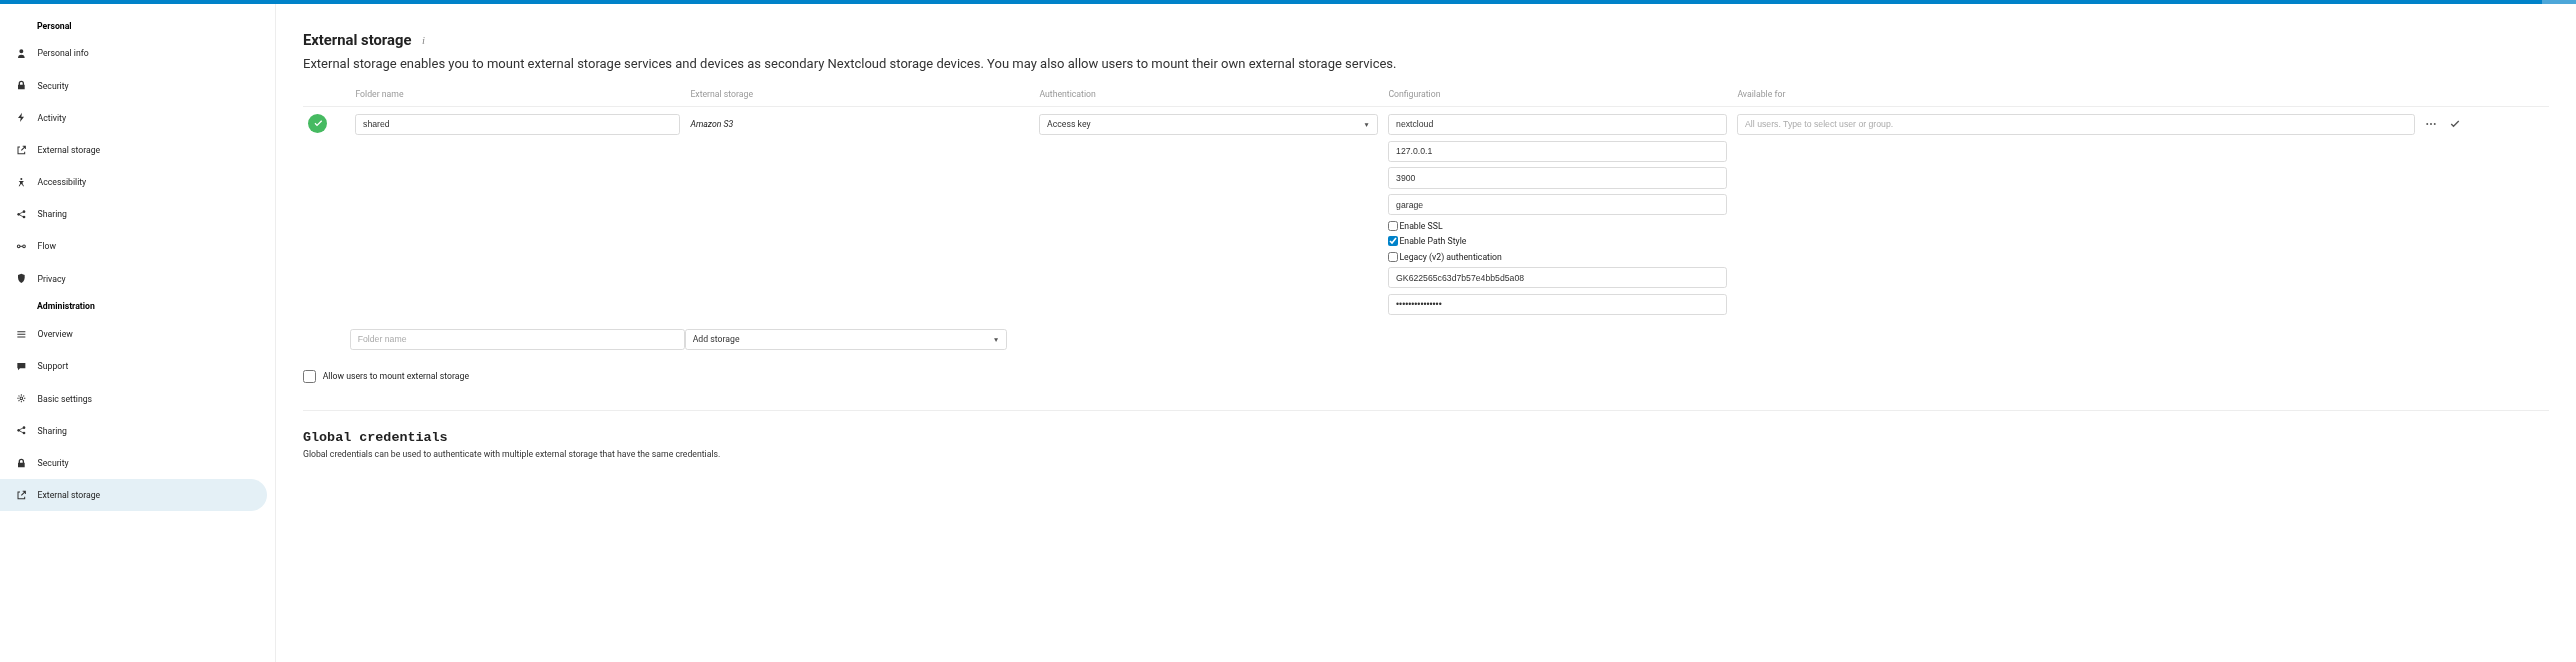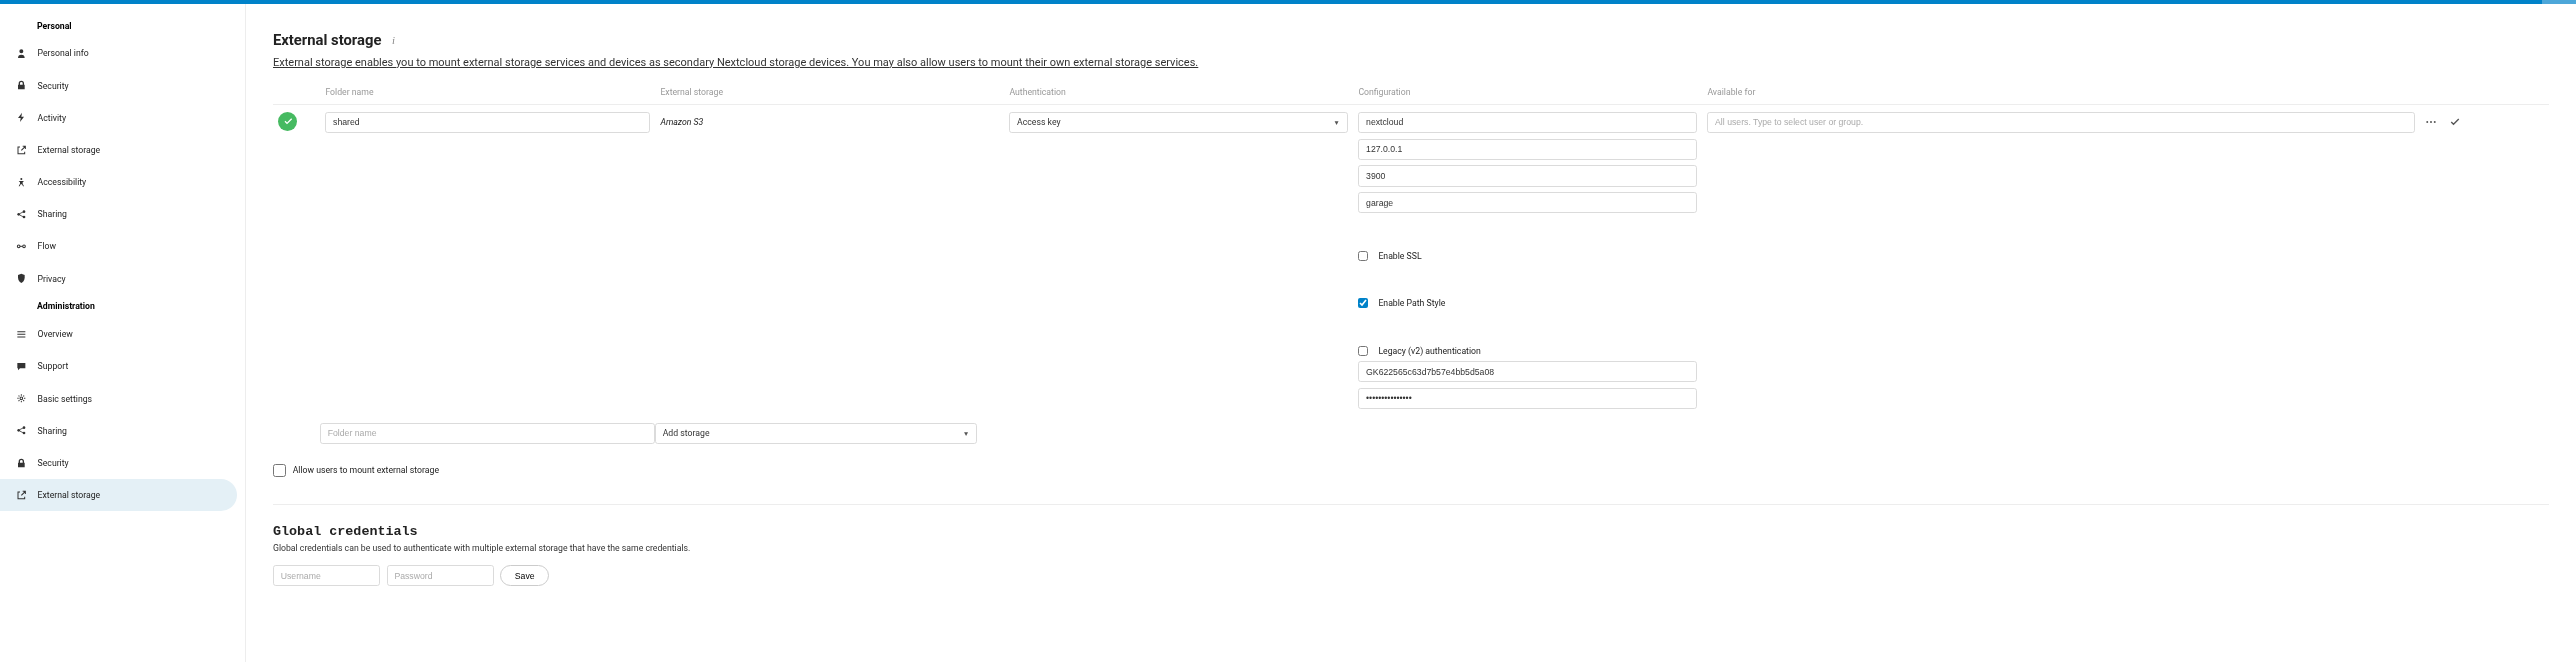--- a/index.html
+++ b/index.html
@@ -23,21 +23,21 @@
       top: 0; right: 0;
       height: 4px; width: 34px;
       background: rgba(255,255,255,0.3);
     }
     .container {
       display: flex;
       padding-top: 4px;
       height: 100%;
     }
     .sidebar {
-      width: 246px;
+      width: 276px;
       border-right: 0.7px solid #ededed;
       padding-top: 10px;
       background: #fff;
       flex-shrink: 0;
     }
     .sidebar-heading {
       font-weight: bold;
       font-size: 8.7px;
       padding: 6.7px 13.4px 6.7px 37px;
       color: #000;
@@ -65,21 +65,21 @@
     }
     .sidebar-item .icon svg { width: 10.7px; height: 10.7px; }
     .main {
       flex: 1;
       padding: 27px 27px 27px 27px;
       overflow: auto;
     }
     .page-title-row { display: flex; align-items: center; gap: 10.7px; margin-bottom: 6.7px; }
     .page-title { font-size: 14.8px; font-weight: bold; }
     .info-icon { color: #888; font-size: 10.7px; font-style: italic; font-family: serif;}
-    .page-desc { font-size: 11px; color: #333; margin-bottom: 12px; text-decoration: underline; }
+    .page-desc { font-size: 13px; color: #333; margin-bottom: 12px; }
     .table { width: 100%; border-collapse: collapse; }
     .th-row td {
       padding: 6.7px 5.4px;
       color: #999;
       font-size: 8.7px;
       border-bottom: 0.7px solid #ededed;
     }
     .data-row td { vertical-align: top; padding: 6.7px 5.4px; }
     .col-status { width: 47px; }
     .col-folder { width: 335px; }
@@ -104,21 +104,21 @@
       color: #333;
     }
     .text-input::placeholder { color: #aaa; }
     .select-like {
       display: flex; justify-content: space-between; align-items: flex-end;
       cursor: pointer;
     }
     .select-like .caret { color: #555; font-size: 6.7px; }
     .ext-label { padding-top: 5.4px; display: block; font-style: italic; }
     .conf-stack { display: flex; flex-direction: column; gap: 5.4px; }
-    .checkbox-row { display: flex; align-items: center; gap: 10px; font-size: 8.7px; color: #222; margin-top: 32px; }
+    .checkbox-row { display: flex; align-items: center; gap: 1px; font-size: 8.7px; color: #222; }
     .checkbox-row input[type=checkbox] { width: 10px; height: 10px; accent-color: #0082c9; }
     .avail-row { display: flex; align-items: center; gap: 8px; }
     .avail-input { flex: 1; }
     .action-icon {
       width: 16px; height: 16px; display: inline-flex; align-items: center; justify-content: center;
       cursor: pointer; color: #555;
     }
     .action-icon svg { width: 12px; height: 12px; }
     .addstorage-row td { padding-top: 6.7px; }
     .addstorage-row .select-like { width: 322px; }
@@ -374,21 +374,16 @@
       </table>
 
     <label class="allow-mount">
       <input type="checkbox" style="">
       <span>Allow users to mount external storage</span>
     </label>
 
     <div class="section-divider">
       <h3 class="gc-title">Global credentials</h3>
       <p class="gc-desc">Global credentials can be used to authenticate with multiple external storage that have the same credentials.</p>
-      <div class="gc-row">
-        <input class="text-input" placeholder="Username" style="">
-        <input class="text-input" type="password" placeholder="Password" style="">
-        <button class="save-btn">Save</button>
-      </div>
     </div>
   </main>
 </div>
 
 
 </body></html>

